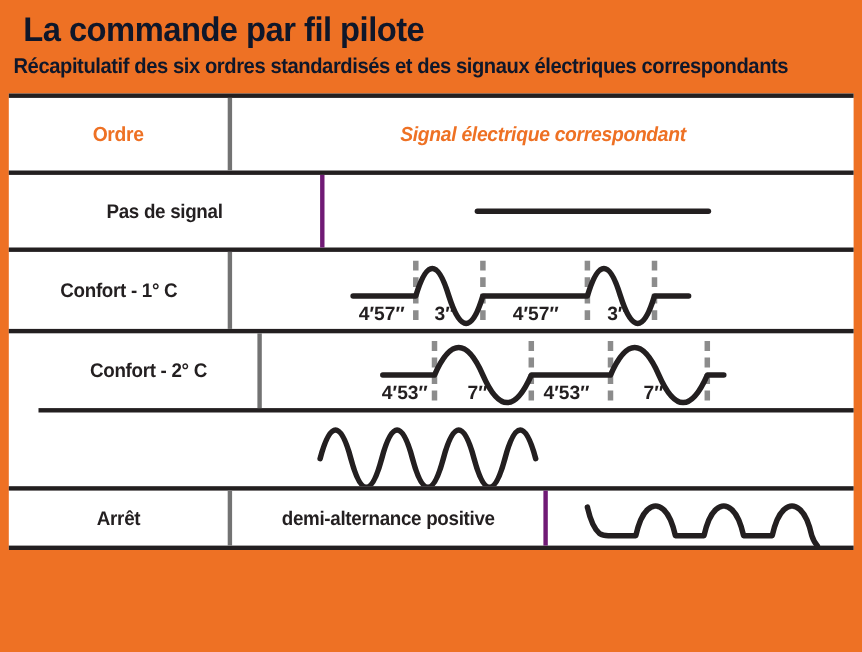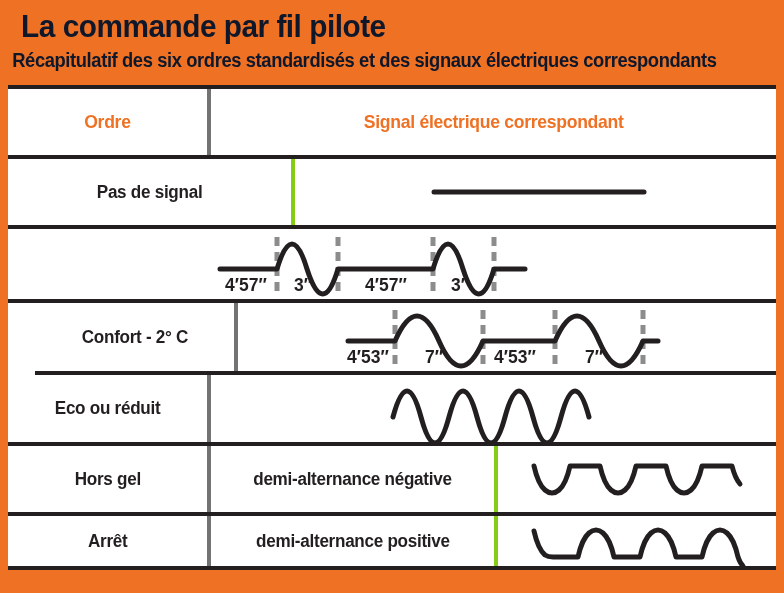--- a/index.html
+++ b/index.html
@@ -25,21 +25,21 @@
   
   .tbl{
     margin:0 8px;background:#fff;
     border-top:4px solid #231f20;border-bottom:4px solid #231f20;
   }
   .row{display:flex;border-bottom:4px solid #231f20;}
   .row:last-child{border-bottom:none;}
   .c1{width:199px;border-right:4px solid #737373;
       display:flex;align-items:center;justify-content:center;flex:none;}
   .c2{width:283px;display:flex;align-items:center;justify-content:center;flex:none;}
-  .c2.divided{border-right:4px solid #84cc16;}
+  .c2.divided{border-right:4px solid #701a75;}
   .c3{flex:1;display:flex;align-items:center;justify-content:center;}
   .c23{flex:1;display:flex;align-items:center;justify-content:center;}
   .h-head{height:66px;}
   .h-confort{height:66px;}
   .h-c1{height:70px;}
   .h-c2{height:68px;margin-left:27px;}
   .h-eco{height:67px;}
   .h-hg{height:66px;}
   .h-arret{height:50px;}
   .celltxt{
@@ -67,37 +67,40 @@
     <h1>La commande par fil pilote</h1>
     <p>Récapitulatif des six ordres standardisés et des signaux électriques correspondants</p>
   </div>
 
   <div class="tbl">
 
     <div class="row h-head">
       <div class="c1">
         <span class="headtxt">Ordre</span>
       </div>
-      <div class="c23" style="">
+      <div class="c23" style="font-style:italic;">
         <span class="headtxt">Signal électrique correspondant</span>
       </div>
     </div>
 
     <div class="row h-confort">
       <div class="c2 divided">
         <span class="celltxt">Pas de signal</span>
       </div>
       <div class="c3">
         <svg width="278" height="66" viewBox="0 0 278 66">
           <line class="sig" x1="37" y1="33" x2="247" y2="33"></line>
         </svg>
       </div>
     </div>
 
     <div class="row h-c1">
+      <div class="c1">
+        <span class="celltxt">Confort - 1° C</span>
+      </div>
       <div class="c23">
         <svg width="565" height="70" viewBox="0 0 565 70">
           <line class="dash" x1="167" y1="8" x2="167" y2="64"></line>
           <line class="dash" x1="228" y1="8" x2="228" y2="64"></line>
           <line class="dash" x1="323" y1="8" x2="323" y2="64"></line>
           <line class="dash" x1="384" y1="8" x2="384" y2="64"></line>
           <path class="sig" d="M 110 40 H 167 q 15 -50 30 0 q 16 50 31 0 H 323 q 15 -50 30 0 q 16 50 31 0 H 415"></path>
           <text class="tlabel" x="136" y="62">4′57″</text>
           <text class="tlabel" x="193" y="62">3″</text>
           <text class="tlabel" x="276" y="62">4′57″</text>
@@ -119,43 +122,27 @@
           <path class="sig" d="M 110 38 H 157 q 22 -50 44 0 q 22 50 44 0 H 317 q 22 -50 44 0 q 22 50 44 0 H 420"></path>
           <text class="tlabel" x="130" y="60">4′53″</text>
           <text class="tlabel" x="196" y="60">7″</text>
           <text class="tlabel" x="277" y="60">4′53″</text>
           <text class="tlabel" x="356" y="60">7″</text>
         </svg>
       </div>
     </div>
 
     <div class="row h-eco">
-      <div class="c1">
-        <span class="celltxt">Eco ou réduit</span>
-      </div>
       <div class="c3">
         <svg width="278" height="67" viewBox="0 0 278 67">
           <path class="sig" d="M 38 42 q 14 -52 28 0 t 28 0 t 28 0 t 28 0 t 28 0 t 28 0 t 28 0"></path>
         </svg>
       </div>
     </div>
 
-    <div class="row h-hg">
-      <div class="c1">
-        <span class="celltxt">Hors gel</span>
-      </div>
-      <div class="c2 divided">
-        <span class="celltxt">demi-alternance négative</span>
-      </div>
-      <div class="c3">
-        <svg width="278" height="66" viewBox="0 0 278 66">
-          <path class="sig" d="M 36 20 q 4 18 11 24 q 7 6 14 0 q 7 -6 11 -24 H 102 q 4 18 11 24 q 7 6 14 0 q 7 -6 11 -24 H 168 q 4 18 11 24 q 7 6 14 0 q 7 -6 11 -24 H 234 q 3 12 8 18"></path>
-        </svg>
-      </div>
-    </div>
 
     <div class="row h-arret">
       <div class="c1">
         <span class="celltxt">Arrêt</span>
       </div>
       <div class="c2 divided">
         <span class="celltxt">demi-alternance positive</span>
       </div>
       <div class="c3">
         <svg width="278" height="60" viewBox="0 0 278 60">

